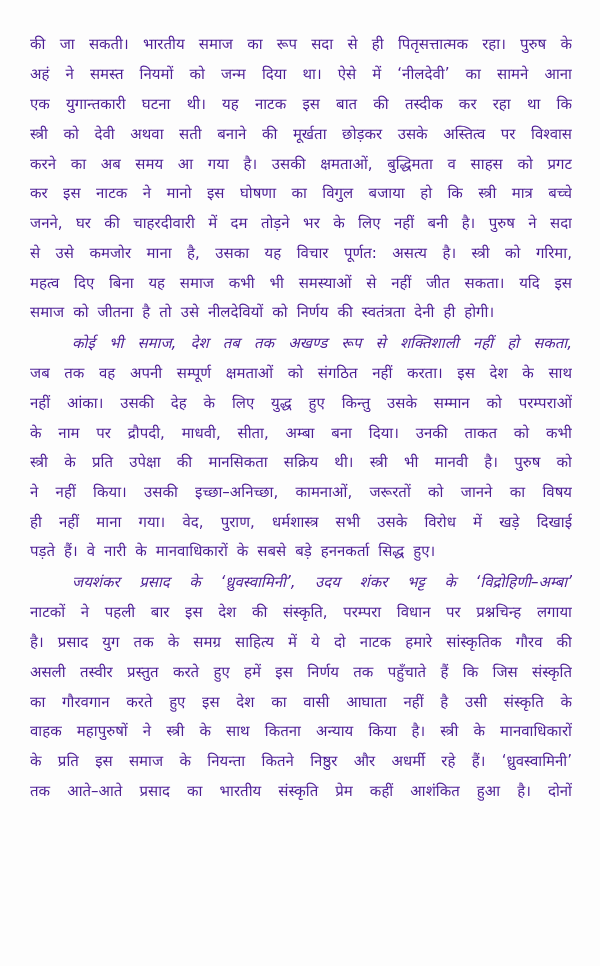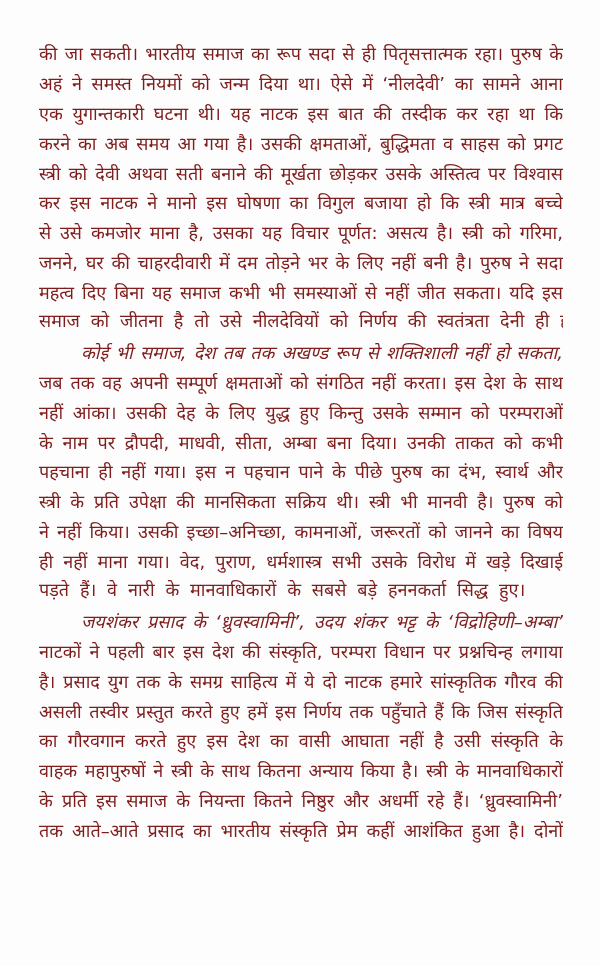--- a/index.html
+++ b/index.html
@@ -15,24 +15,24 @@
     .page {
       position: relative;
       width: 600px;
       height: 966px;
       background: #fdfdfd;
       box-sizing: border-box;
       padding: 26px 24px 0 26px;
     }
     .body-text {
       font-family: "DejaVu Sans", sans-serif;
-      font-size: 18px;
+      font-size: 15px;
       line-height: 29.9px;
-      color: #7f1d1d;
-      margin: 13px;
+      color: #4c1d95;
+      margin: 4px;
     }
     .line {
       display: block;
       white-space: nowrap;
       text-align: justify;
       text-align-last: justify;
       overflow: hidden;
       height: 29.9px;
     }
     .line.last {
@@ -45,32 +45,31 @@
     }
   </style>
 </head>
 <body>
 
 <div class="page">
   <div class="body-text" id="body-text">
       <span class="line">की जा सकती। भारतीय समाज का रूप सदा से ही पितृसत्तात्मक रहा। पुरुष के</span>
       <span class="line">अहं ने समस्त नियमों को जन्म दिया था। ऐसे में ‘नीलदेवी’ का सामने आना</span>
       <span class="line">एक युगान्तकारी घटना थी। यह नाटक इस बात की तस्दीक कर रहा था कि</span>
+      <span class="line">स्त्री को देवी अथवा सती बनाने की मूर्खता छोड़कर उसके अस्तित्व पर विश्वास</span>
       <span class="line">करने का अब समय आ गया है। उसकी क्षमताओं, बुद्धिमता व साहस को प्रगट</span>
-      <span class="line">स्त्री को देवी अथवा सती बनाने की मूर्खता छोड़कर उसके अस्तित्व पर विश्वास</span>
       <span class="line">कर इस नाटक ने मानो इस घोषणा का विगुल बजाया हो कि स्त्री मात्र बच्चे</span>
+      <span class="line">जनने, घर की चाहरदीवारी में दम तोड़ने भर के लिए नहीं बनी है। पुरुष ने सदा</span>
       <span class="line">से उसे कमजोर माना है, उसका यह विचार पूर्णत: असत्य है। स्त्री को गरिमा,</span>
-      <span class="line">जनने, घर की चाहरदीवारी में दम तोड़ने भर के लिए नहीं बनी है। पुरुष ने सदा</span>
       <span class="line">महत्व दिए बिना यह समाज कभी भी समस्याओं से नहीं जीत सकता। यदि इस</span>
       <span class="line last">समाज को जीतना है तो उसे नीलदेवियों को निर्णय की स्वतंत्रता देनी ही होगी।</span>
       <span class="line indent">कोई भी समाज, देश तब तक अखण्ड रूप से शक्तिशाली नहीं हो सकता,</span>
       <span class="line">जब तक वह अपनी सम्पूर्ण क्षमताओं को संगठित नहीं करता। इस देश के साथ</span>
       <span class="line">नहीं आंका। उसकी देह के लिए युद्ध हुए किन्तु उसके सम्मान को परम्पराओं</span>
       <span class="line">के नाम पर द्रौपदी, माधवी, सीता, अम्बा बना दिया। उनकी ताकत को कभी</span>
-      <span class="line">पहचाना ही नहीं गया। इस न पहचान पाने के पीछे पुरुष का दंभ, स्वार्थ और</span>
       <span class="line">स्त्री के प्रति उपेक्षा की मानसिकता सक्रिय थी। स्त्री भी मानवी है। पुरुष को</span>
       <span class="line">ने नहीं किया। उसकी इच्छा–अनिच्छा, कामनाओं, जरूरतों को जानने का विषय</span>
       <span class="line">ही नहीं माना गया। वेद, पुराण, धर्मशास्त्र सभी उसके विरोध में खड़े दिखाई</span>
       <span class="line last">पड़ते हैं। वे नारी के मानवाधिकारों के सबसे बड़े हननकर्ता सिद्ध हुए।</span>
       <span class="line indent">जयशंकर प्रसाद के ‘ध्रुवस्वामिनी’, उदय शंकर भट्ट के ‘विद्रोहिणी–अम्बा’</span>
       <span class="line">नाटकों ने पहली बार इस देश की संस्कृति, परम्परा विधान पर प्रश्नचिन्ह लगाया</span>
       <span class="line">है। प्रसाद युग तक के समग्र साहित्य में ये दो नाटक हमारे सांस्कृतिक गौरव की</span>
       <span class="line">असली तस्वीर प्रस्तुत करते हुए हमें इस निर्णय तक पहुँचाते हैं कि जिस संस्कृति</span>
       <span class="line">का गौरवगान करते हुए इस देश का वासी आघाता नहीं है उसी संस्कृति के</span>
       <span class="line">वाहक महापुरुषों ने स्त्री के साथ कितना अन्याय किया है। स्त्री के मानवाधिकारों</span>

